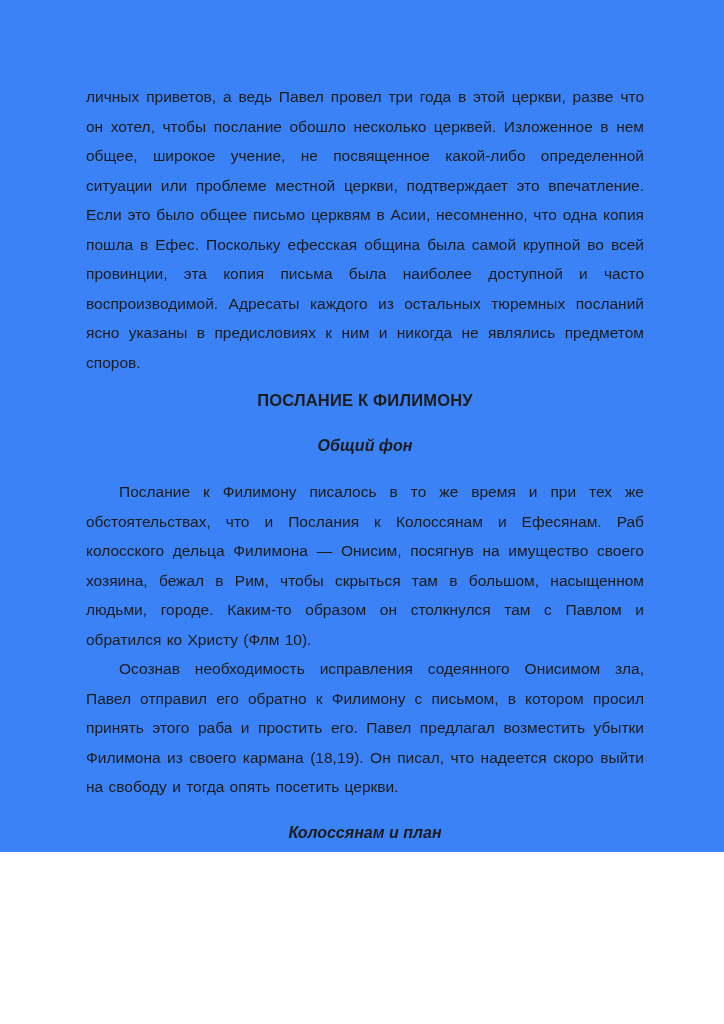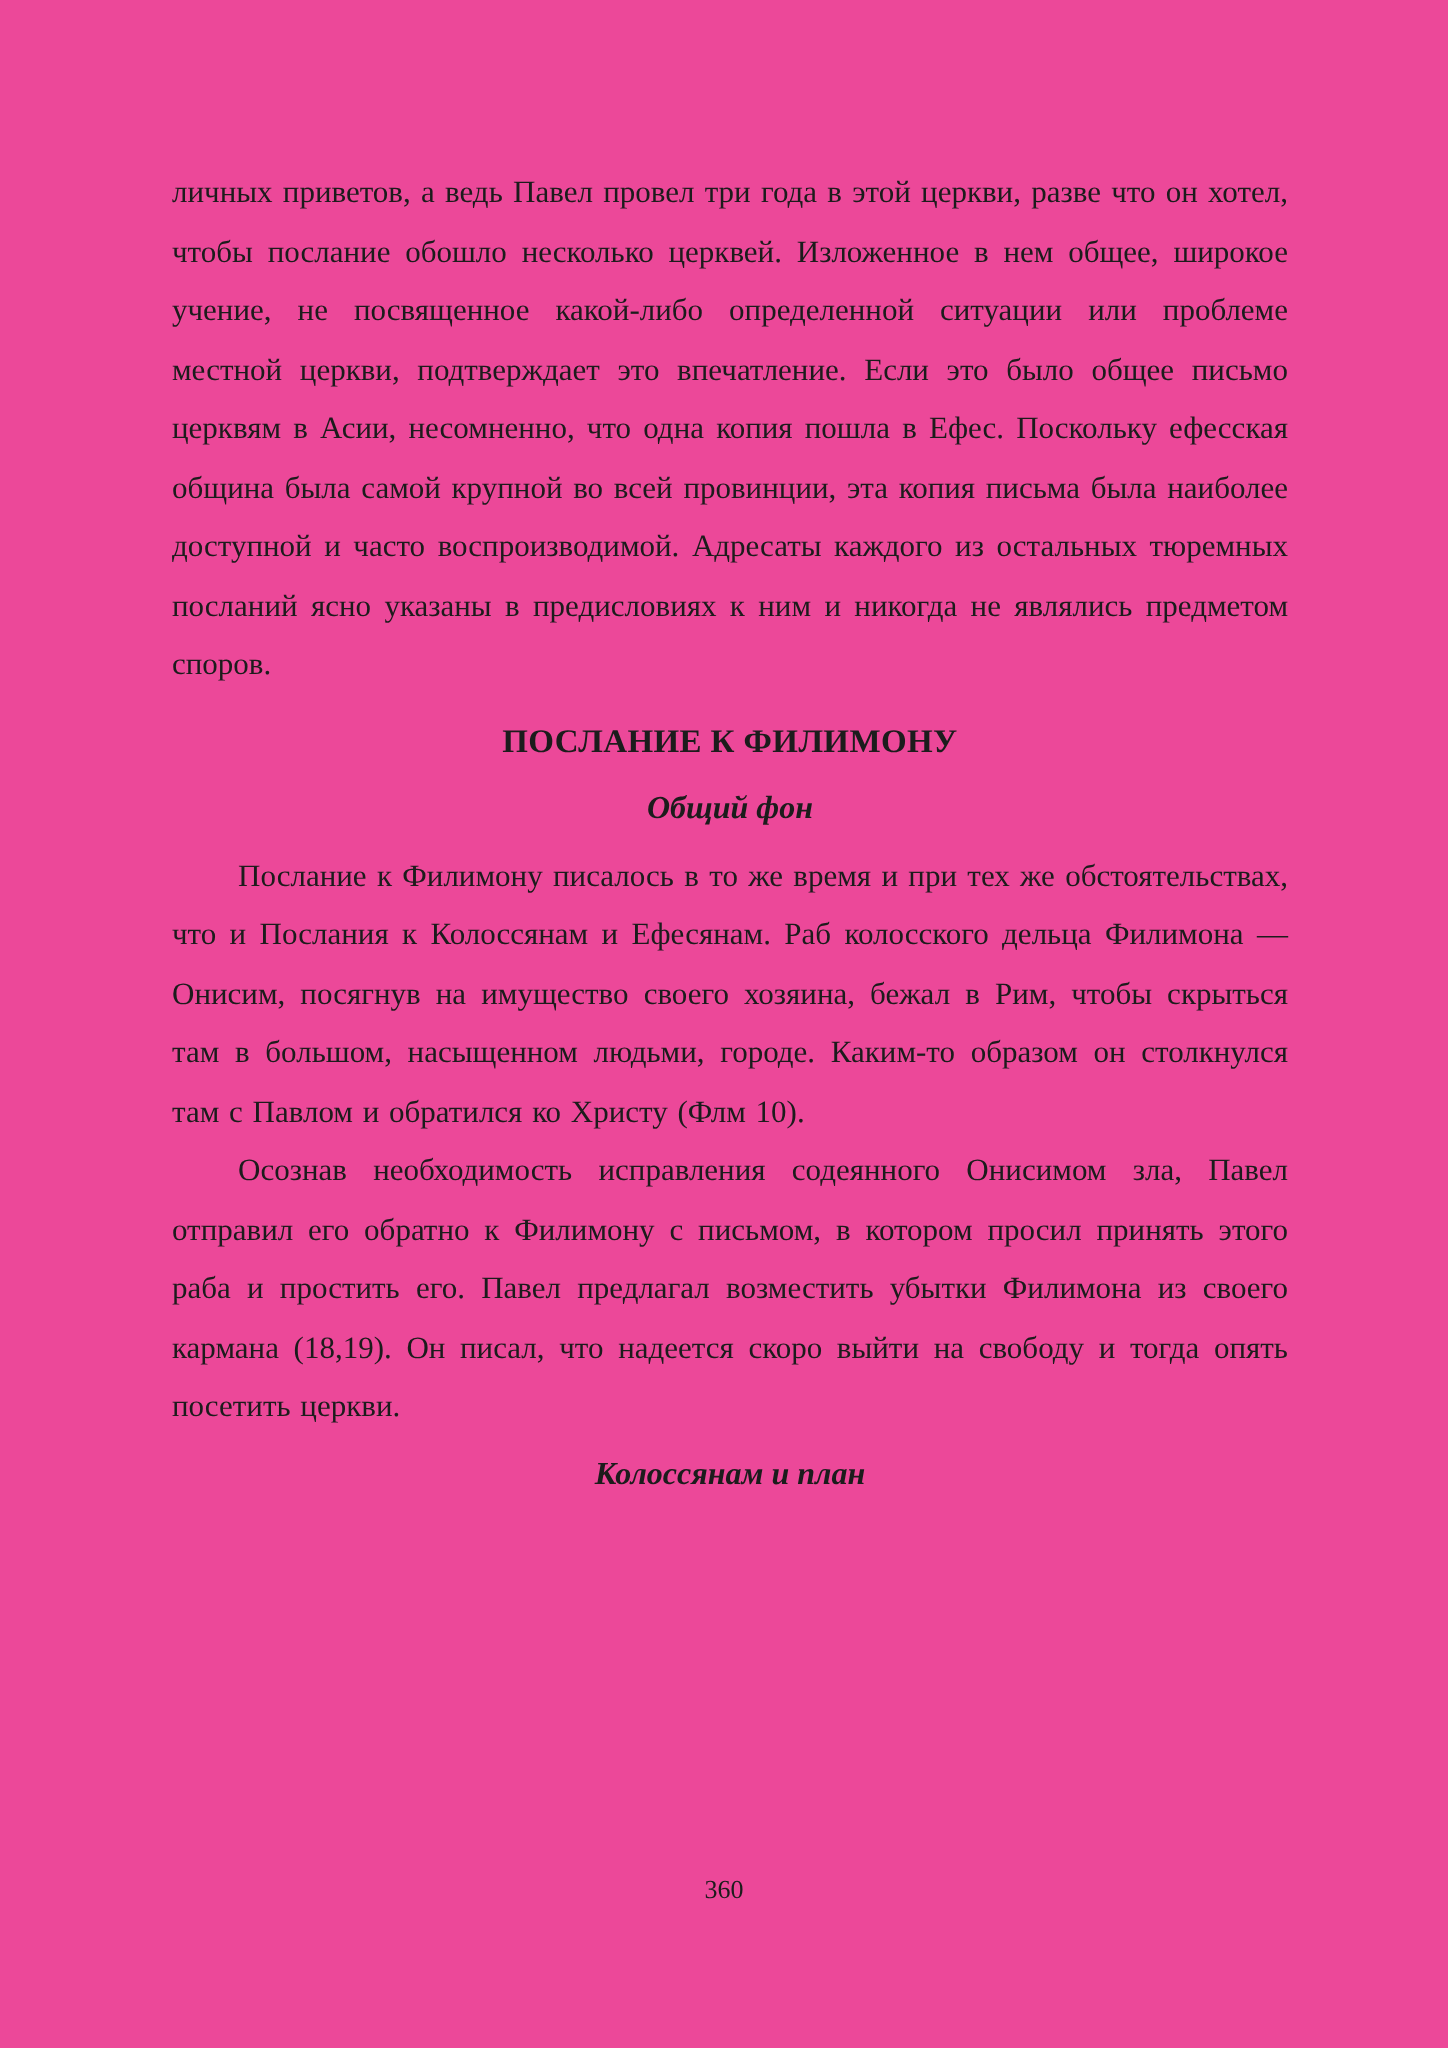--- a/index.html
+++ b/index.html
@@ -7,24 +7,24 @@
     padding: 0;
   }
   body {
     width: 724px;
     height: 1024px;
     background: #ffffff;
   }
   .page {
     position: relative;
     width: 724px;
-    height: 1024px;
-    background: #ec4899;
+    height: 852px;
+    background: #3b82f6;
     color: #1c1c1c;
-    font-family: Liberation Serif, serif;
+    font-family: Liberation Sans, sans-serif;
     overflow: hidden;
   }
   .text-block {
     position: absolute;
     left: 86px;
     top: 82px;
     width: 558px;
   }
   p.body {
     margin: 0;
@@ -38,21 +38,21 @@
   }
   .section-title {
     margin: 8px 0 0 0;
     font-size: 16.5px;
     line-height: 30px;
     font-weight: bold;
     text-align: center;
     letter-spacing: 0.2px;
   }
   .subsection-title {
-    margin: 4px;
+    margin: 16px;
     font-size: 16px;
     line-height: 30px;
     font-weight: bold;
     font-style: italic;
     text-align: center;
   }
   .page-footer {
     position: absolute;
     left: 0;
     right: 0;

